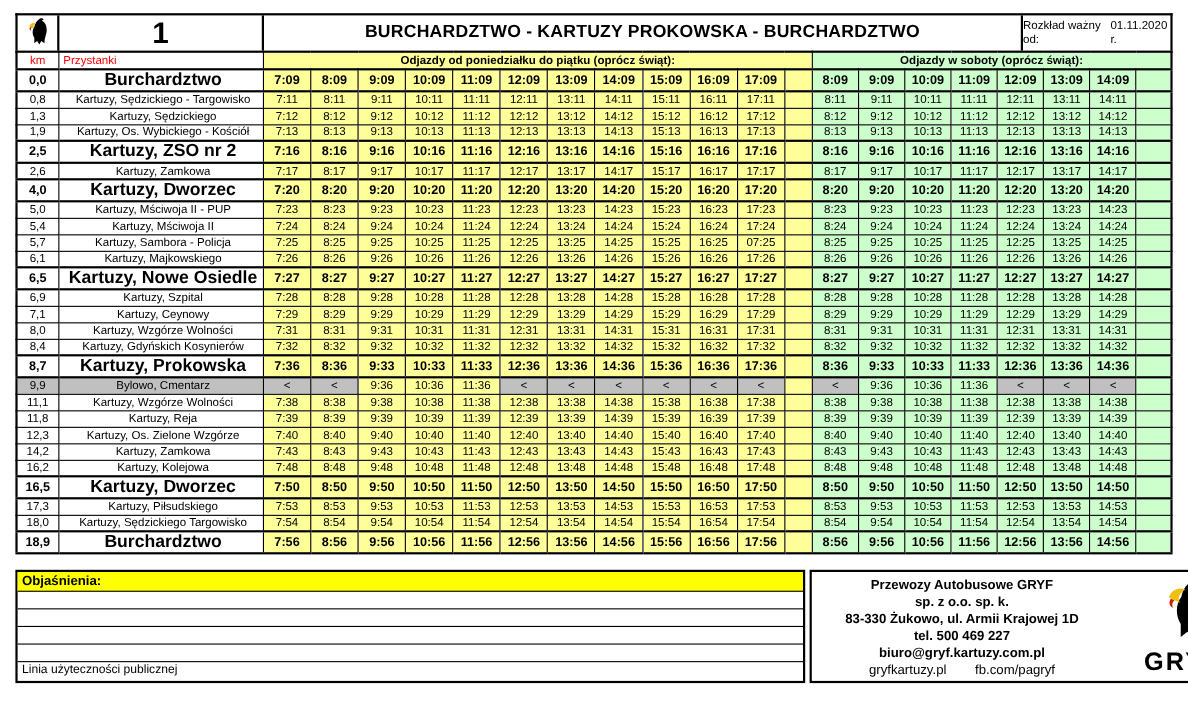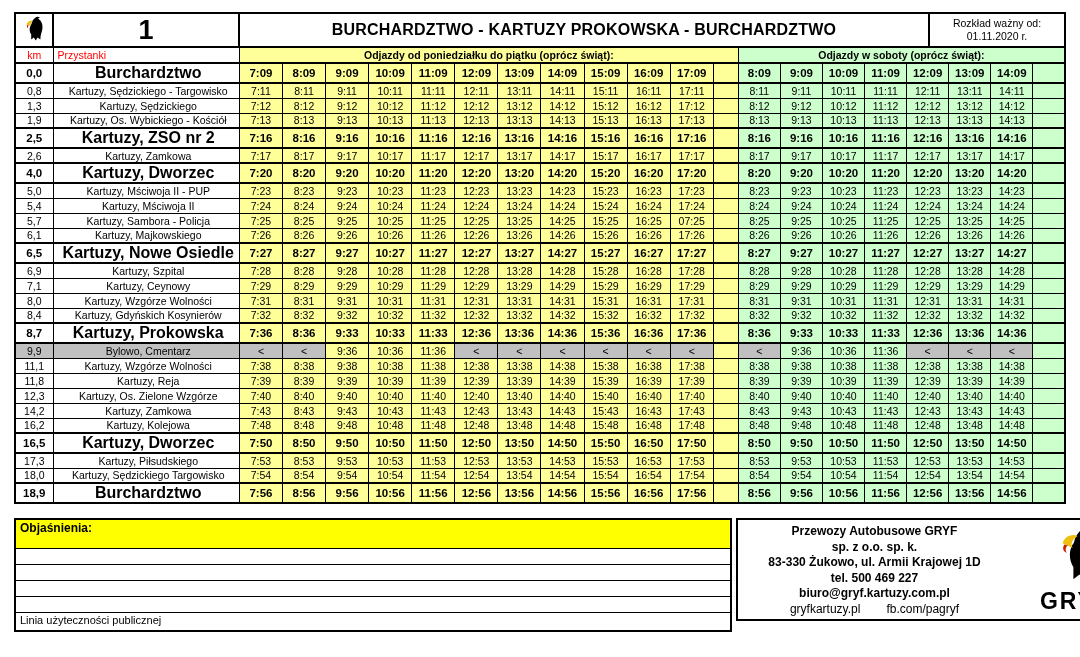--- a/index.html
+++ b/index.html
@@ -9,21 +9,21 @@
   
   .header-band {
     position:absolute; left:14px; top:12px; width:1052px; height:34px;
     display:flex; border:2px solid #000; border-bottom:0; background:#fff;
   }
   .hb-logo { width:38px; border-right:2px solid #000; display:flex; align-items:center; justify-content:center; }
   .hb-num  { width:186px; border-right:2px solid #000; display:flex; align-items:center; justify-content:center;
              font-size:27px; font-weight:bold; }
   .hb-title{ flex:1; border-right:2px solid #000; display:flex; align-items:center; justify-content:center;
              font-size:16px; font-weight:bold; letter-spacing:0.2px; }
-  .hb-valid{ width:134px; display:flex; flex-direction:column; align-items:center; justify-content:center;
+  .hb-valid{ width:134px; display:flex; align-items:center; justify-content:center;
              font-size:10.5px; line-height:13px; }
 
   
   table.tt { position:absolute; left:14px; top:46px; width:1052px;
              border-collapse:collapse; table-layout:fixed; border:2px solid #000;padding-left:28px; }
   table.tt td { border:1px solid #000; height:15px; font-size:10.5px; text-align:center;
                 vertical-align:middle; overflow:hidden; white-space:nowrap; }
   tr.subheader td { height:16px; border-bottom:2px solid #000; background:#fff; }
   .sub-km   { color:#ff0000; font-size:11px; }
   .sub-stop { color:#ff0000; font-size:11px; text-align:left !important; padding-left:4px; }
@@ -35,21 +35,21 @@
   td.wk  { background:#ffff99; }
   td.sat { background:#ccffcc; }
   td.wk-end { border-right:3px solid #000; }
   td.skip { background:#c0c0c0 !important; }
   td.graybg { background:#c0c0c0 !important; }
   tr.bold-row td { font-weight:bold; font-size:11.5px; border-top:2px solid #000; border-bottom:2px solid #000; }
   tr.bold-row td.stop-cell { font-size:16px; }
 
   
   .legend { position:absolute; left:14px; top:518px; width:718px; border:2px solid #000; background:#fff; }
-  .legend-title { height:29px; background:#ffff00; border-bottom:1px solid #000;
+  .legend-title { height:18px; background:#ffff00; border-bottom:1px solid #000;
                   font-size:12px; font-weight:bold; padding:1px 0 0 4px; }
   .legend-empty { height:16px; border-bottom:1px solid #000; }
   .legend-note  { height:17px; font-size:11px; padding:1px 0 0 4px; }
 
   
   .company { position:absolute; left:736px; top:518px; width:381px; height:103px;
              border:2px solid #000; display:flex; background:#fff; }
   .company-text { flex:1; padding-top:4px; text-align:center; font-weight:bold; font-size:12px; line-height:15.5px; }
   .company-links { display:flex; justify-content:center; gap:26px; font-weight:normal; font-size:12px; }
   .company-logo { width:104px; display:flex; flex-direction:column; align-items:flex-end; justify-content:center; padding-right:4px; }

